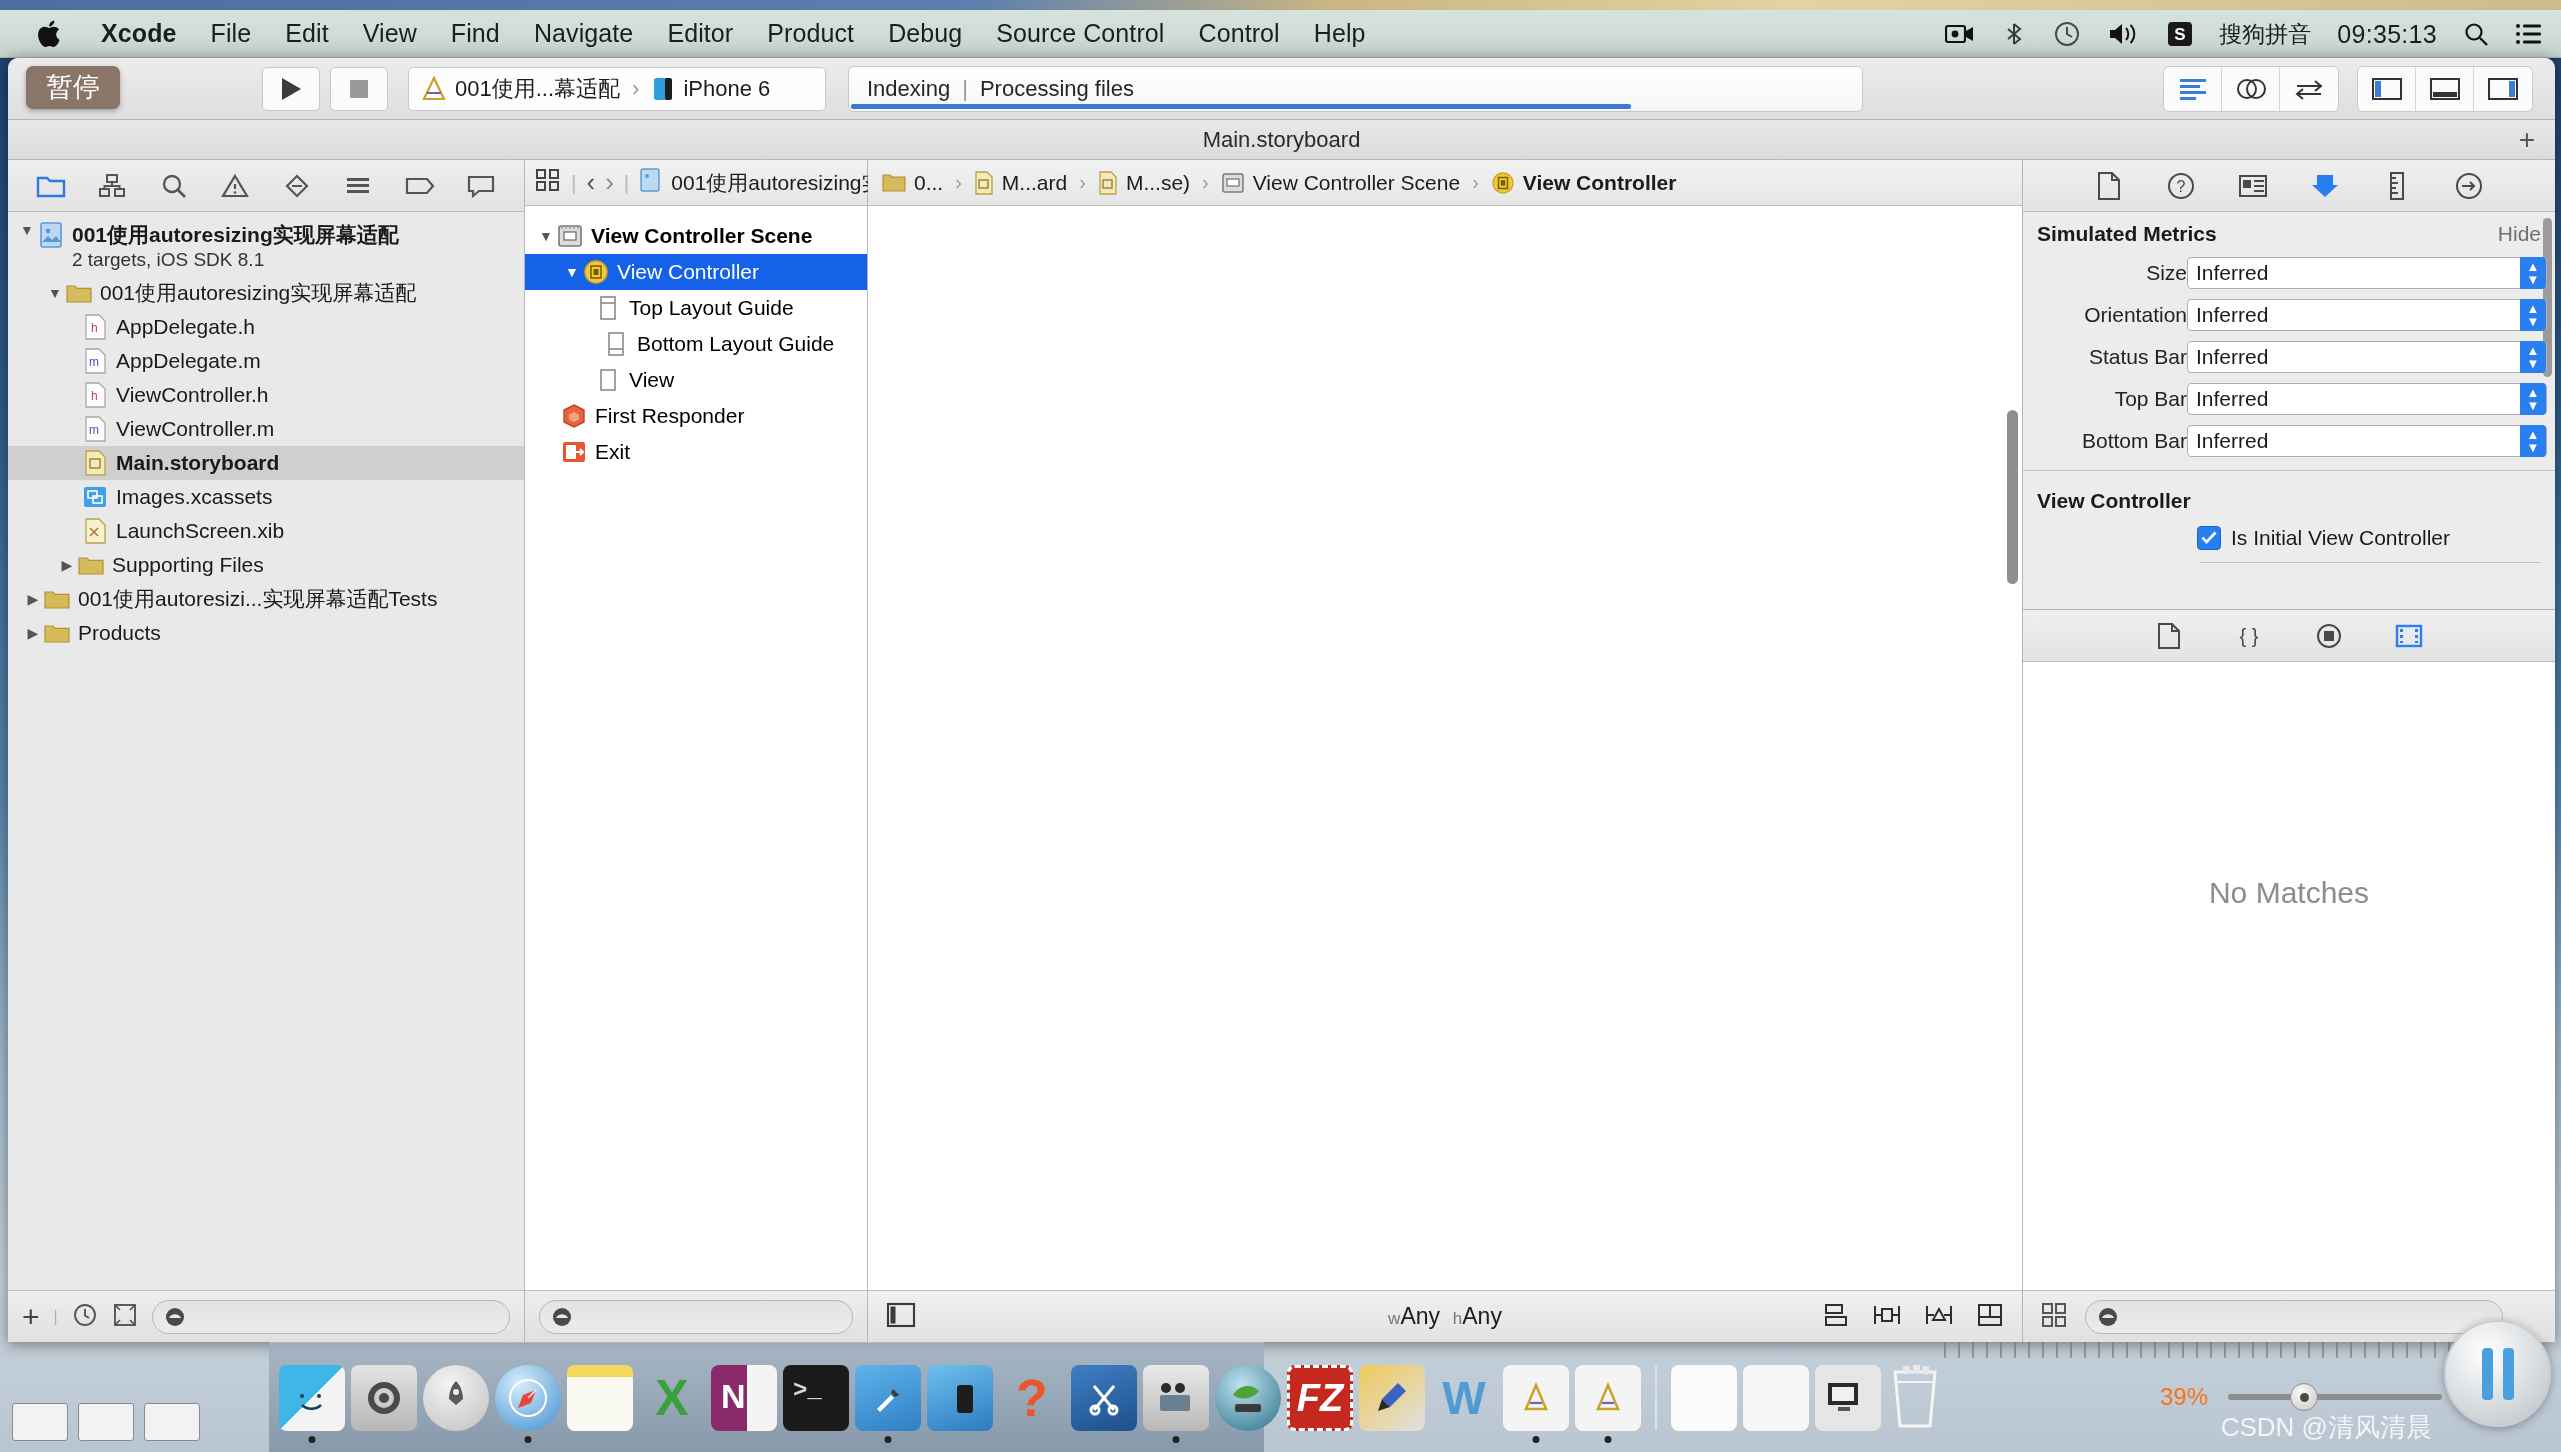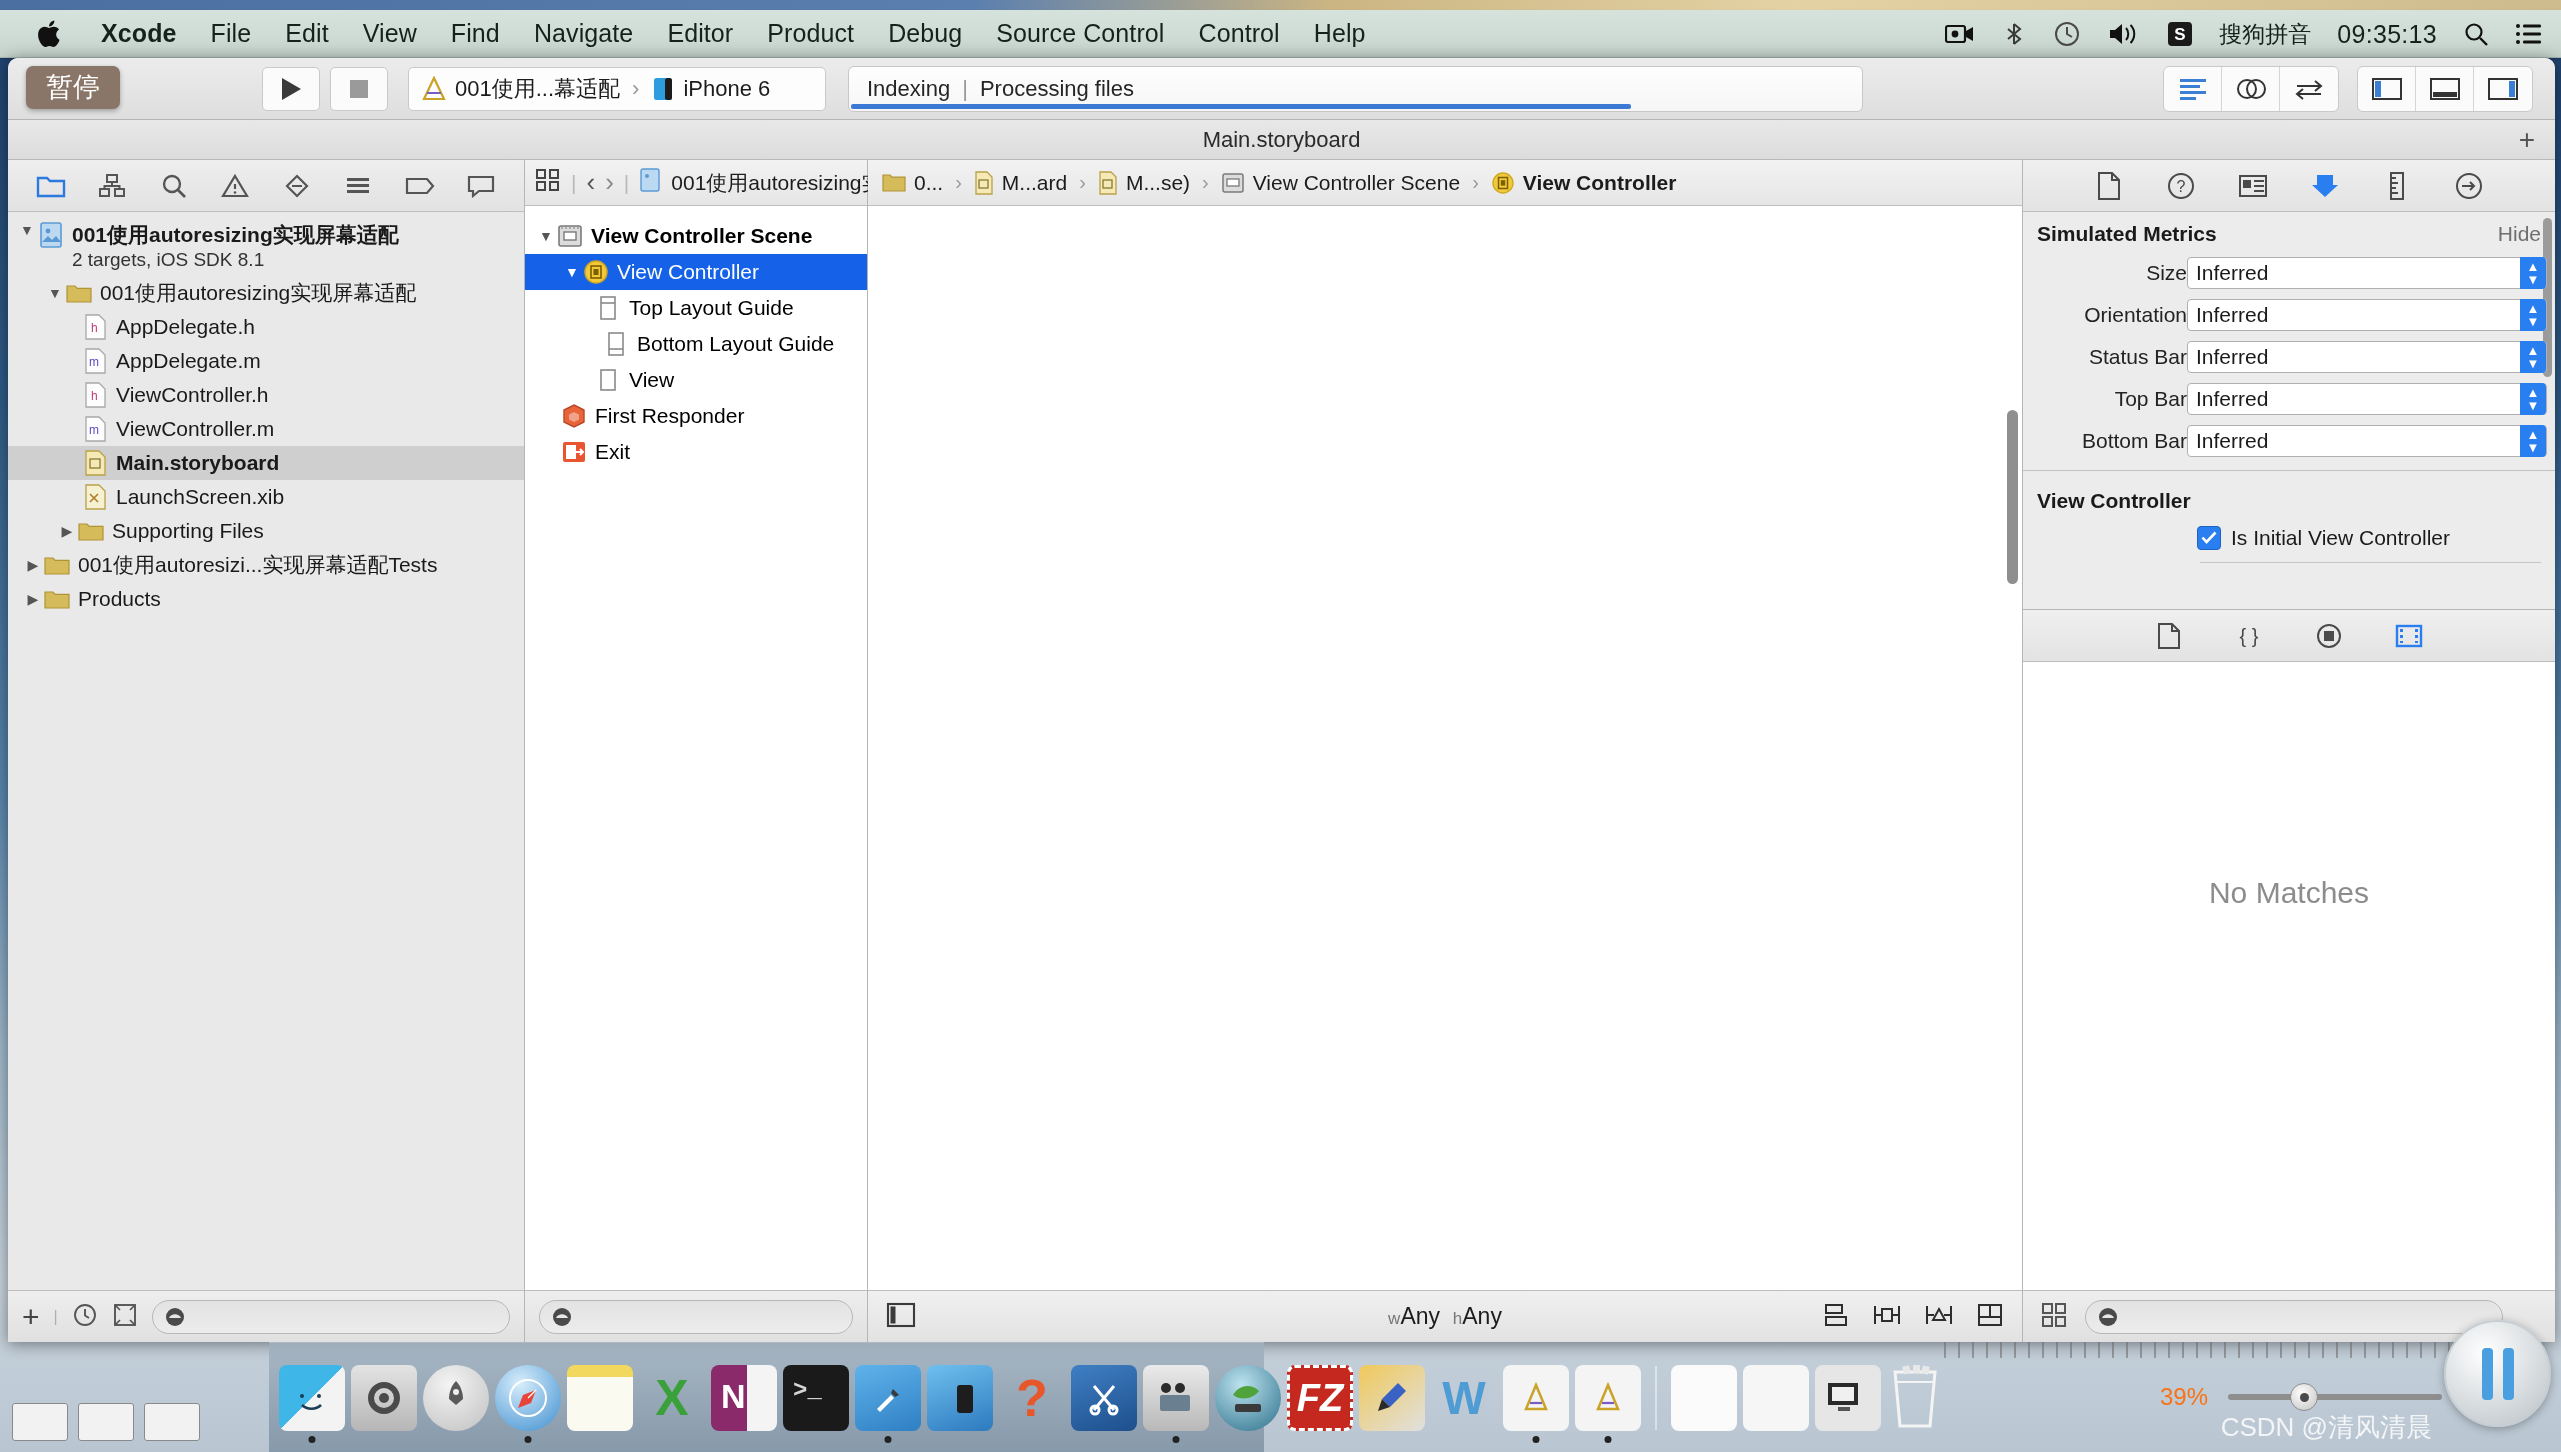--- a/index.html
+++ b/index.html
@@ -558,20 +558,30 @@
             <span class="ficon">
               <svg width="22" height="26" viewBox="0 0 22 26">
                   <path d="M2 1h13l6 6v18H2z" fill="#f5e9b8" stroke="#b9a148" stroke-width="1.3"></path>
                   <rect x="6" y="9" width="10" height="9" fill="none" stroke="#8a7a30" stroke-width="1.3"></rect>
                 </svg>
             </span>
             <span class="tr-label bold">Main.storyboard</span>
           </div>
           <div class="tr" style="padding-left:74px;">
             <span class="ficon">
+              <svg width="24" height="24" viewBox="0 0 24 24">
+                  <rect x="1" y="2" width="22" height="20" rx="2" fill="#3fa0e6"></rect>
+                  <rect x="5" y="6" width="9" height="7" fill="none" stroke="#fff" stroke-width="1.6"></rect>
+                  <rect x="10" y="11" width="9" height="7" fill="none" stroke="#fff" stroke-width="1.6"></rect>
+                </svg>
+            </span>
+            <span class="tr-label">Images.xcassets</span>
+          </div>
+          <div class="tr" style="padding-left:74px;">
+            <span class="ficon">
               <svg width="22" height="26" viewBox="0 0 22 26">
                   <path d="M2 1h13l6 6v18H2z" fill="#f7f1d4" stroke="#b9a148" stroke-width="1.3"></path>
                   <path d="M6 10l8 8M14 10l-8 8" stroke="#b07a2a" stroke-width="1.6"></path>
                 </svg>
             </span>
             <span class="tr-label">LaunchScreen.xib</span>
           </div>
           <div class="tr" style="padding-left:48px;">
             <span class="tri">▶</span>
             <span class="ficon">

